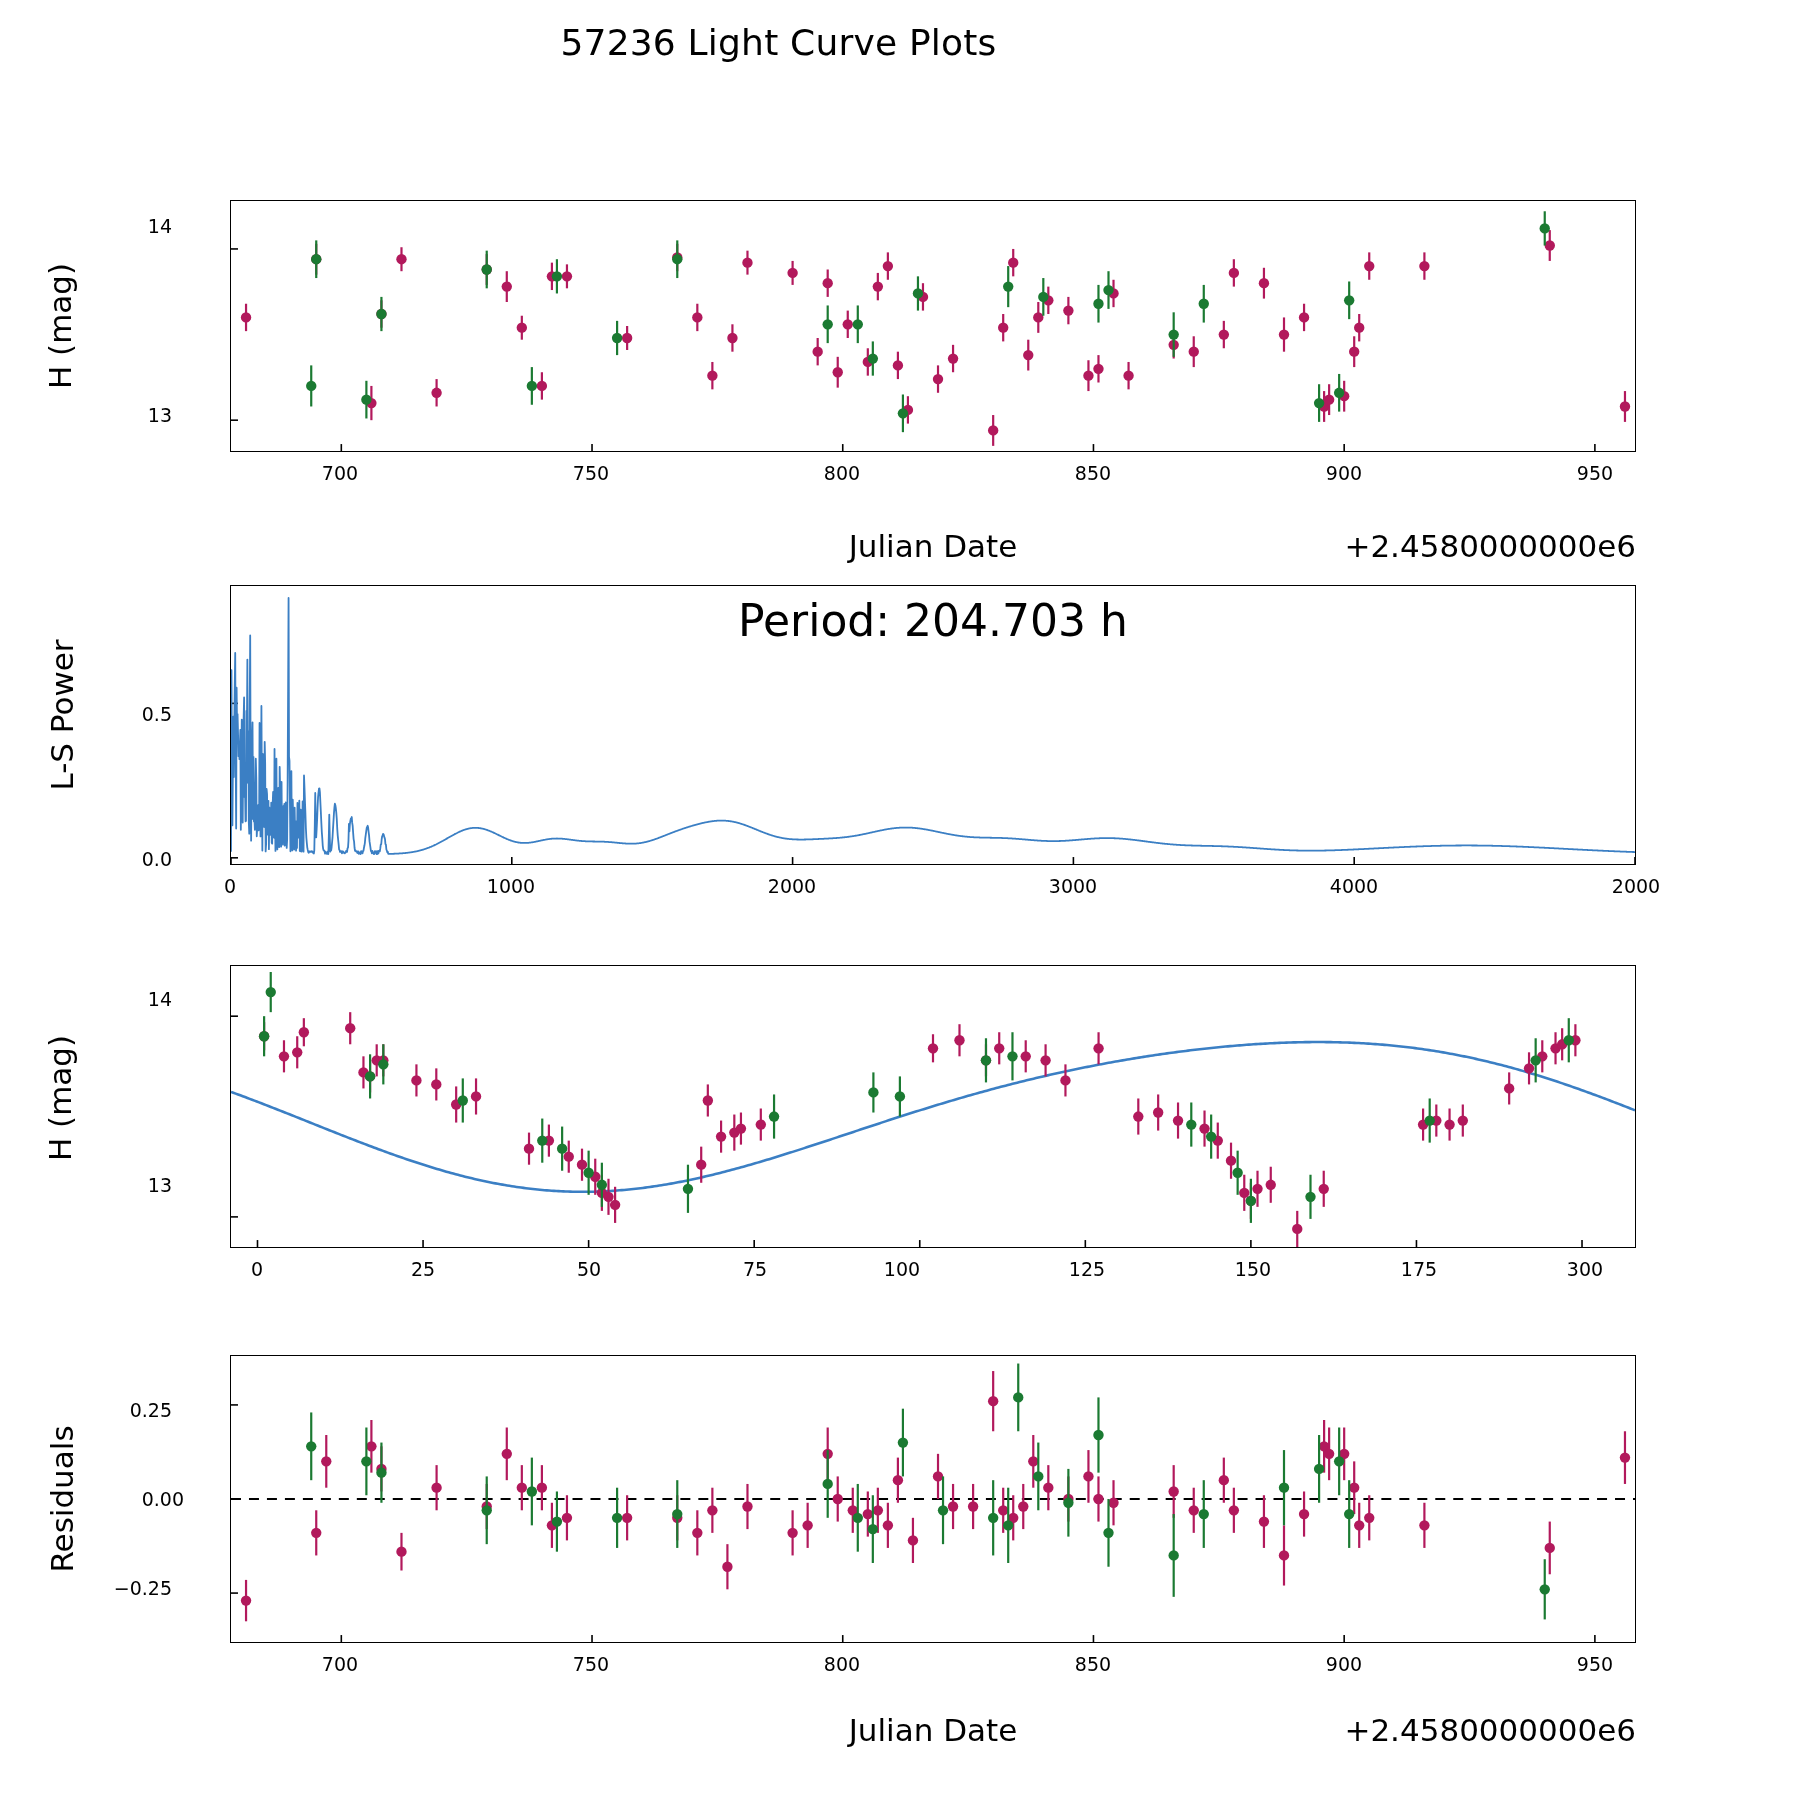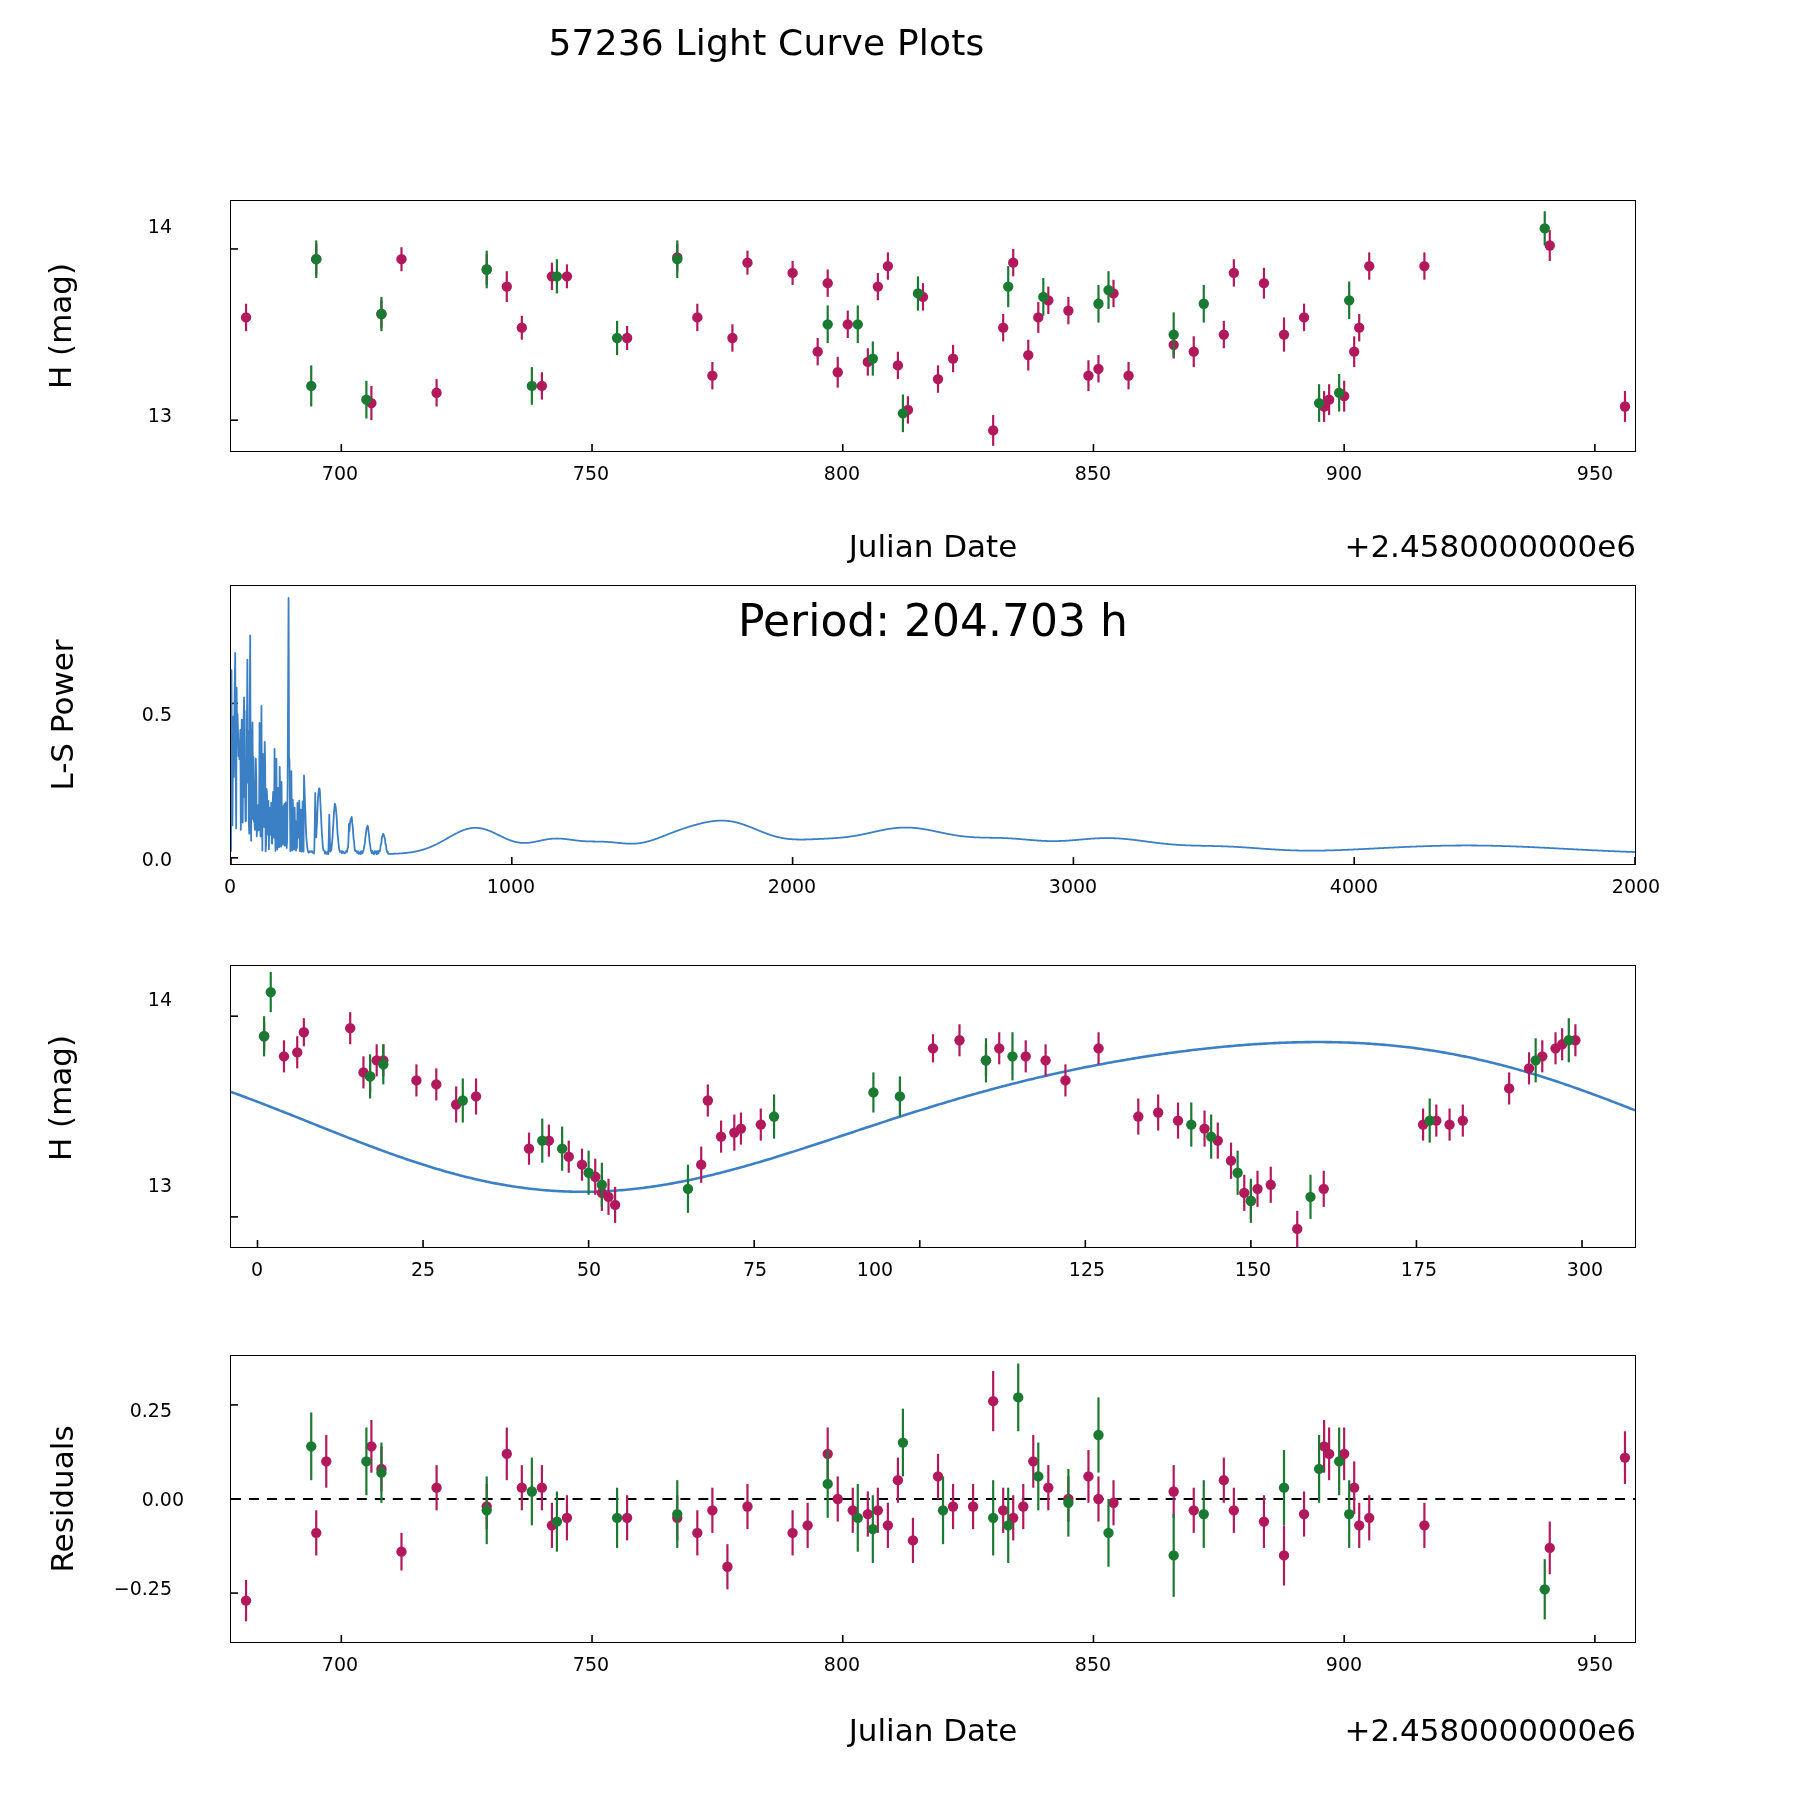--- a/index.html
+++ b/index.html
@@ -22,20 +22,21 @@
     height: 1800px;
   }
   .fig-title {
     position: absolute;
     left: 0;
     top: 22px;
     width: 1533px;
     text-align: center;
     font-size: 36px;
     letter-spacing: 0.2px;
+    padding-left: 12px;
   }
   .panel {
     position: absolute;
     box-sizing: border-box;
     border: 1.6px solid #000000;
     background: #ffffff;
   }
   .panel svg {
     display: block;
     width: 100%;
@@ -470,21 +471,21 @@
           <circle cx="1339.6792452830189" cy="74.79285714285697" r="5.2" fill="#1b7a32"></circle>
         </g>
       </svg>
   </div>
   <div class="tick-label" style="left:172px; top:999px; transform:translate(-100%,-50%);">14</div>
   <div class="tick-label" style="left:172px; top:1185px; transform:translate(-100%,-50%);">13</div>
   <div class="tick-label" style="left:257px; top:1258px; transform:translateX(-50%);">0</div>
   <div class="tick-label" style="left:423px; top:1258px; transform:translateX(-50%);">25</div>
   <div class="tick-label" style="left:589px; top:1258px; transform:translateX(-50%);">50</div>
   <div class="tick-label" style="left:755px; top:1258px; transform:translateX(-50%);">75</div>
-  <div class="tick-label" style="left:875px; top:1258px; transform:translateX(-50%);">100</div>
+  <div class="tick-label" style="left:902px; top:1258px; transform:translateX(-50%);">100</div>
   <div class="tick-label" style="left:1087px; top:1258px; transform:translateX(-50%);">125</div>
   <div class="tick-label" style="left:1253px; top:1258px; transform:translateX(-50%);">150</div>
   <div class="tick-label" style="left:1419px; top:1258px; transform:translateX(-50%);">175</div>
   <div class="tick-label" style="left:1585px; top:1258px; transform:translateX(-50%);">300</div>
   <div class="ylabel" style="left:60px; top:1098px; transform:translate(-50%,-50%) rotate(-90deg);">H (mag)</div>
 
   <div class="panel" id="panel-residuals" style="left:230px; top:1355px; width:1406px; height:288px;">
     <svg id="svg-residuals" viewBox="0 0 1406 288" preserveAspectRatio="none">
         <line x1="110.47142857142858" y1="288" x2="110.47142857142858" y2="281" stroke="#000" stroke-width="1.6"></line>
         <line x1="361.5428571428571" y1="288" x2="361.5428571428571" y2="281" stroke="#000" stroke-width="1.6"></line>

